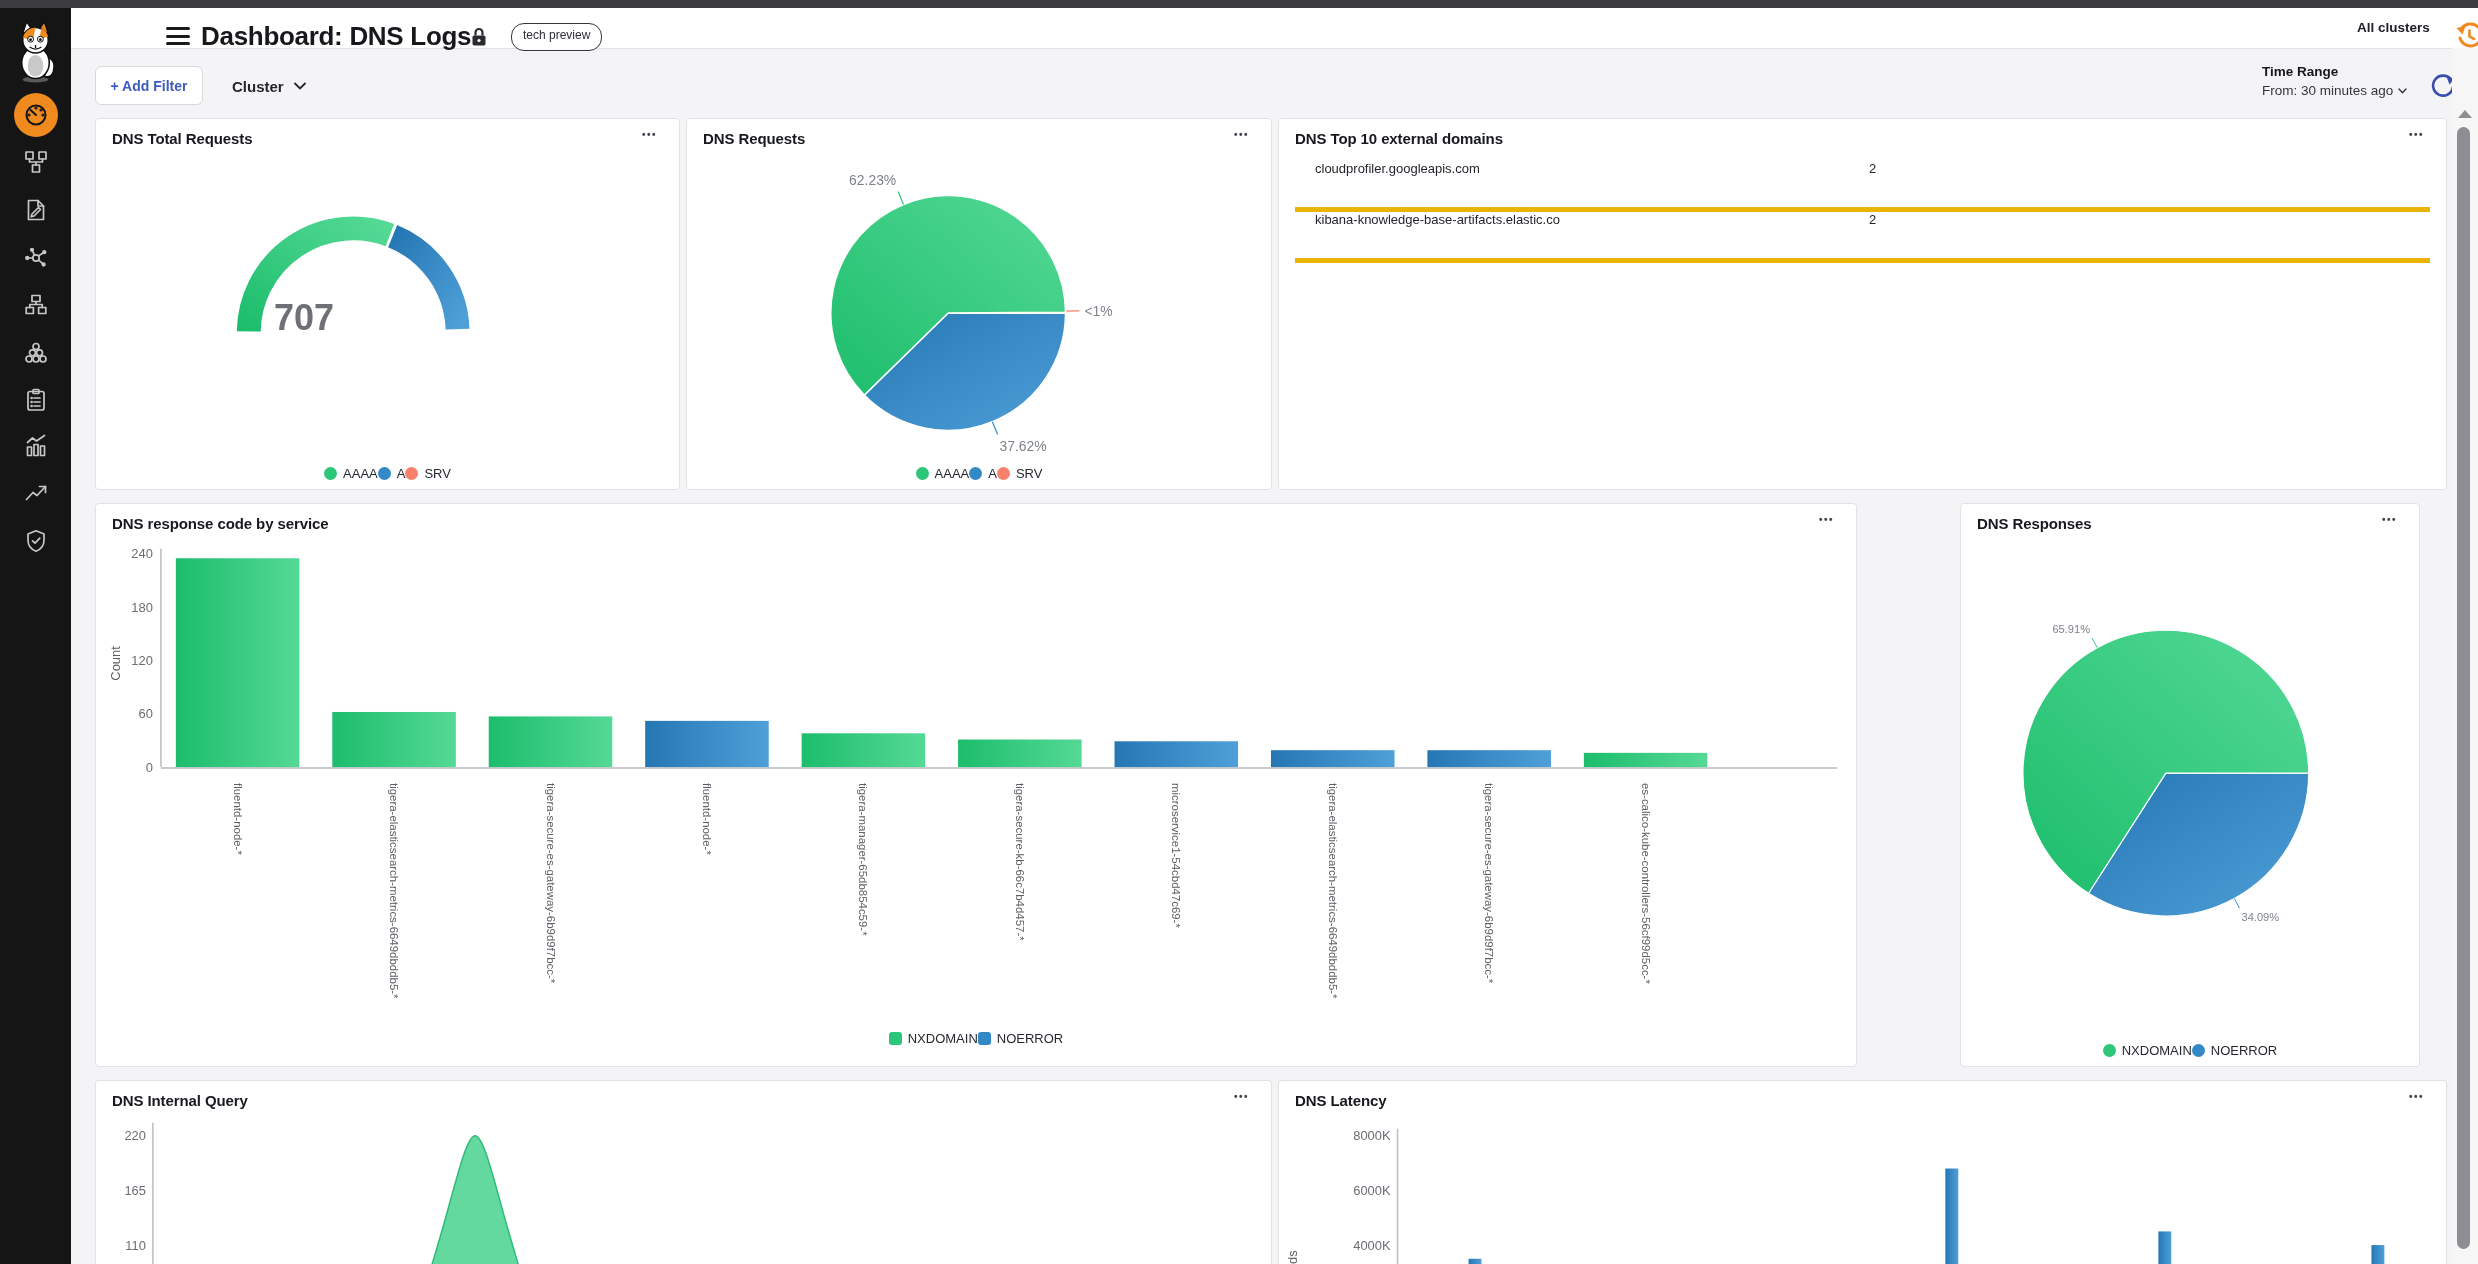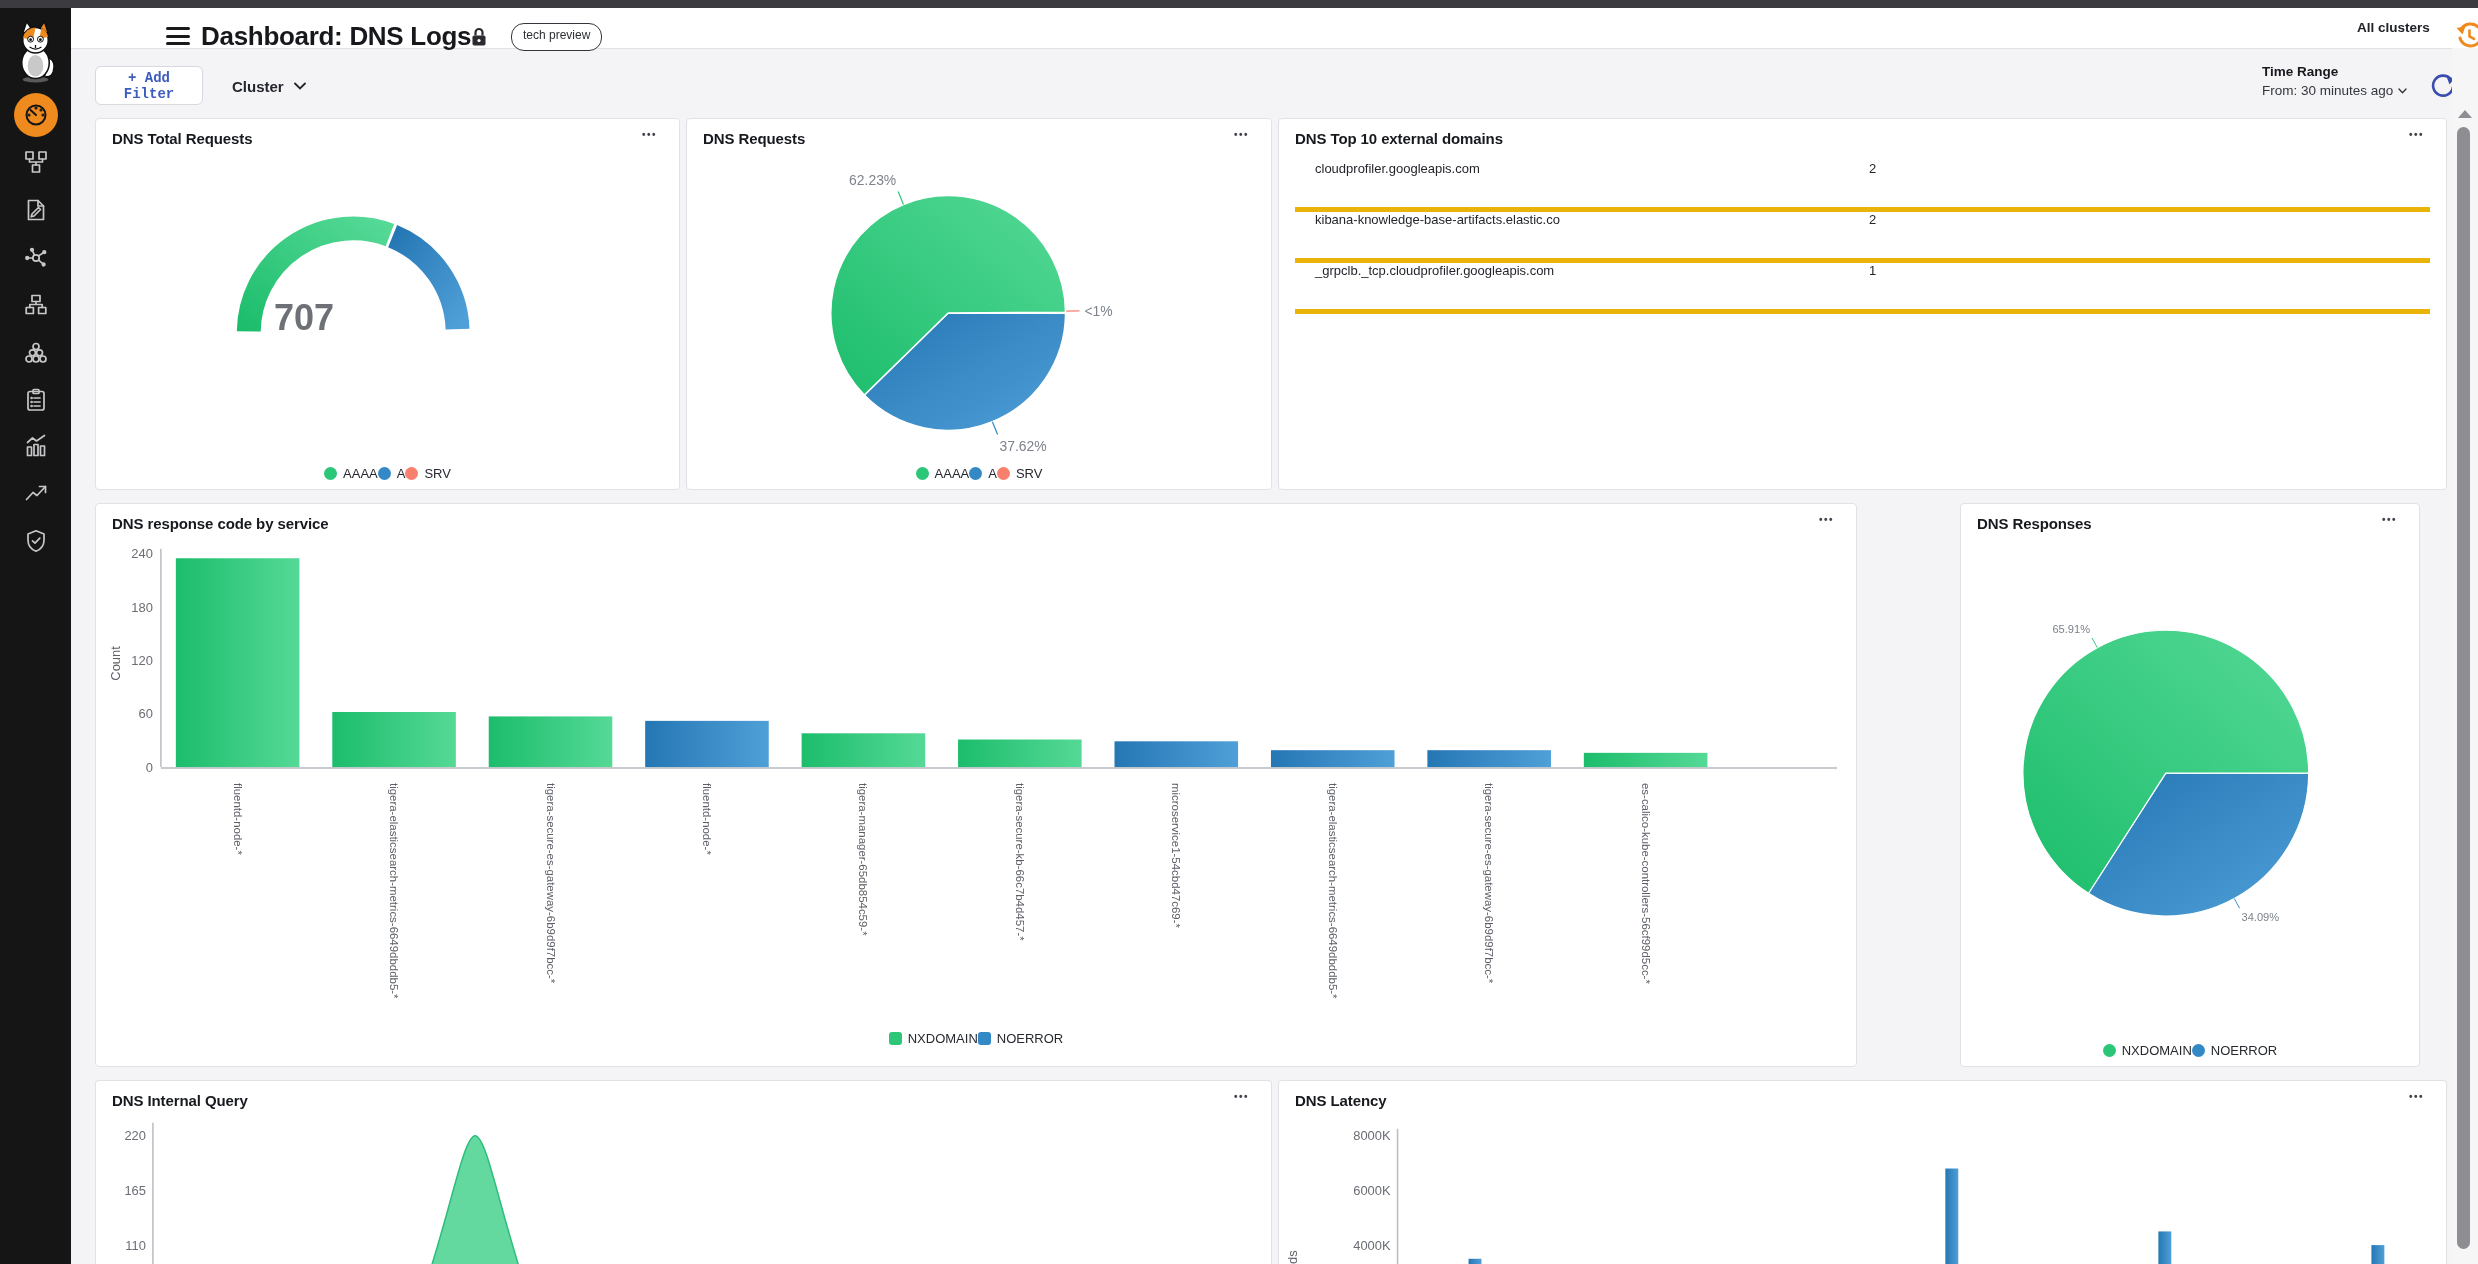--- a/index.html
+++ b/index.html
@@ -19,21 +19,21 @@
   #hamburger div{height:3px;background:#1b1b1d;border-radius:2px;margin-bottom:4.5px;}
   #page-title{left:130px;top:8px;height:40px;line-height:40px;font-size:26px;font-weight:700;letter-spacing:-0.3px;color:#17181c;}
   #lock-icon{left:399px;top:19px;}
   #badge{left:440px;top:15px;height:26px;line-height:23px;border:1.5px solid #33363c;border-radius:13px;
          padding:0 11px;font-size:12px;color:#2b2e34;background:#fff;}
   #all-clusters{left:2286px;top:0;height:40px;line-height:40px;font-size:13.5px;font-weight:600;color:#202228;cursor:pointer;}
   #history-btn{left:2384px;top:14px;width:28px;height:28px;cursor:pointer;}
   
   #add-filter{left:95px;top:66px;width:108px;height:39px;background:#fff;border:1px solid #d8d8de;border-radius:6px;
               font-size:14px;font-weight:600;color:#3d5cbf;display:flex;align-items:center;justify-content:center;cursor:pointer;
-              font-family:Liberation Mono, monospace;}
+              font-family:Liberation Sans, sans-serif;}
   #cluster-dd{left:232px;top:74px;height:24px;display:flex;align-items:center;gap:10px;font-size:15px;font-weight:600;color:#23262c;cursor:pointer;}
   #time-range{left:2262px;top:64px;width:150px;}
   #time-range .trl{font-size:13.5px;font-weight:700;color:#17191f;}
   #time-range .trv{font-size:13.5px;color:#33363c;margin-top:4px;display:flex;align-items:center;gap:5px;cursor:pointer;}
   #refresh-btn{left:2430px;top:74px;width:26px;height:26px;cursor:pointer;}
   
   #scroll-track{left:2452px;top:48px;width:26px;height:1216px;background:#f6f6f7;}
   #scroll-up{left:2458px;top:110px;width:0;height:0;border-left:7px solid transparent;border-right:7px solid transparent;border-bottom:8px solid #8f8f93;cursor:pointer;}
   #scroll-thumb{left:2457px;top:127px;width:13px;height:1122px;background:#8e8e92;border-radius:7px;cursor:pointer;}
   
@@ -289,24 +289,20 @@
   <button class="panel-menu">•••</button>
   <div class="tbl">
     <div class="row">
       <span class="c1">cloudprofiler.googleapis.com</span>
       <span class="c2">2</span>
     </div>
     <div class="row">
       <span class="c1">kibana-knowledge-base-artifacts.elastic.co</span>
       <span class="c2">2</span>
     </div>
-    <div class="row">
-      <span class="c1">_grpclb._tcp.cloudprofiler.googleapis.com</span>
-      <span class="c2">1</span>
-    </div>
   </div>
 </section>
 
 <section class="panel" style="left:95px;top:503px;width:1762px;height:564px">
   <h2 class="panel-title">DNS response code by service</h2>
   <button class="panel-menu">•••</button>
   <svg class="chart" viewBox="0 0 1762 564">
       <linearGradient id="g6" x1="0" y1="0" x2="1" y2="0">
         <stop offset="0%" stop-color="#1cbd6c"></stop>
         <stop offset="100%" stop-color="#55d996"></stop>

